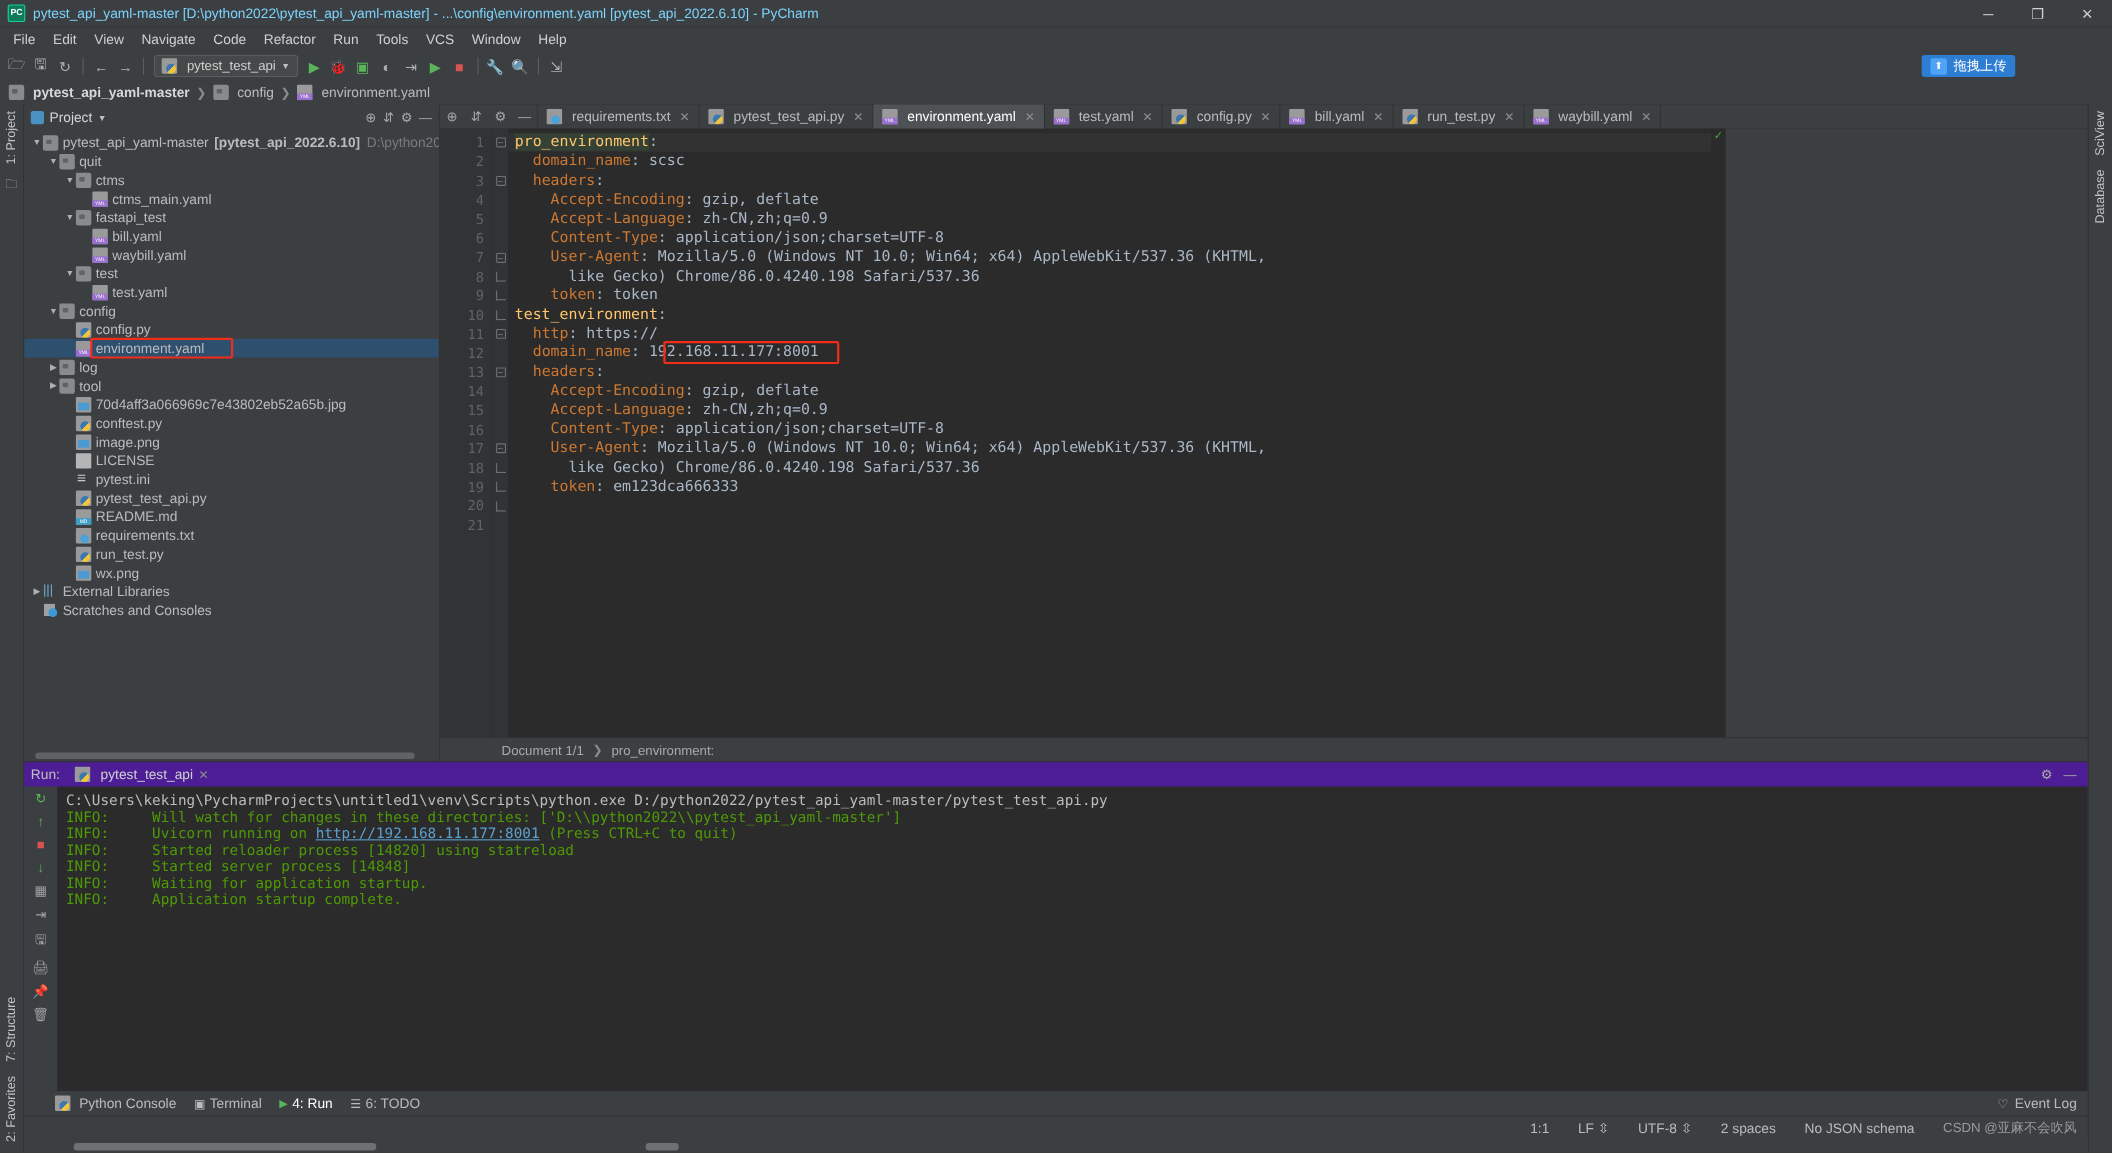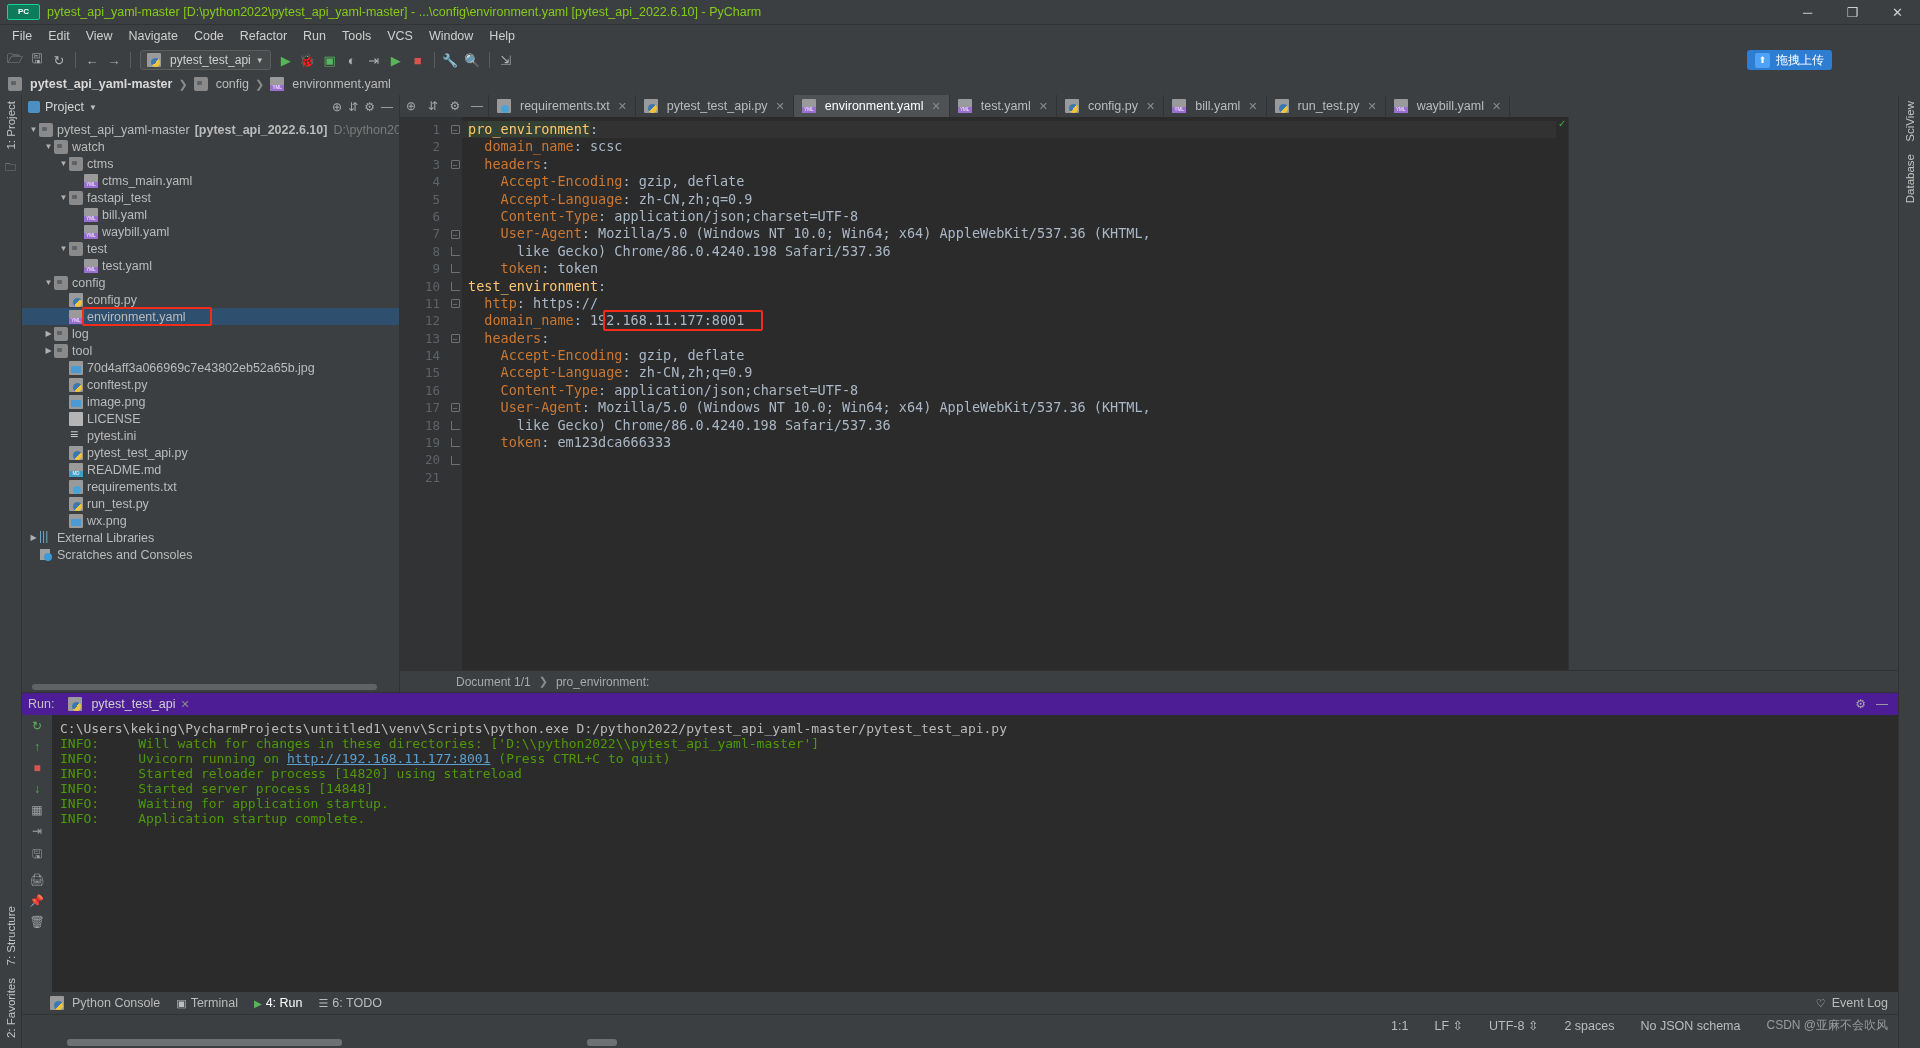--- a/index.html
+++ b/index.html
@@ -12,26 +12,26 @@
     overflow: hidden;
   }
   .app { width: 1920px; height: 1048px; display: flex; flex-direction: column; position: relative; }
 
   
   .titlebar {
     height: 25px; background: #3c3f41; display: flex; align-items: center;
     border-bottom: 1px solid #323232; flex: 0 0 25px;
   }
   .tb-icon {
-    width: 33px; height: 16px; margin-left: 7px; margin-right: 7px;
+    width: 16px; height: 16px; margin-left: 7px; margin-right: 7px;
     background: #0d7b5a; border: 1px solid #15d492; border-radius: 2px;
     color: #ffffff; font-size: 8px; font-weight: bold; line-height: 14px; text-align: center;
     font-family: "Liberation Sans", sans-serif;
   }
-  .tb-title { font-size: 12.5px; color: #84cc16; white-space: nowrap; }
+  .tb-title { font-size: 12.5px; color: #7dd3fc; white-space: nowrap; }
   .tb-spacer { flex: 1; }
   .tb-btn {
     width: 45px; height: 25px; display: flex; align-items: center; justify-content: center;
     color: #cfcfcf; font-size: 13px;
   }
 
   
   .menubar { height: 22px; background: #3c3f41; display: flex; align-items: center; padding-left: 4px; flex: 0 0 22px; }
   .menu-item { padding: 2px 8px; font-size: 12.5px; color: #cfcfcf; }
 
@@ -302,21 +302,21 @@
               <div class="trow" style="padding-left: 6px;">
                 <span class="arrow">▼</span>
                 <span class="ficon folder"></span>
                 <span style="font-weight: normal;">pytest_api_yaml-master</span>
                 <span class="tlabel-bold" style="margin-left: 5px;">[pytest_api_2022.6.10]</span>
                 <span class="tpath">D:\python2022\pytest_api_</span>
               </div>
               <div class="trow" style="padding-left: 21px;">
                 <span class="arrow">▼</span>
                 <span class="ficon folder"></span>
-                <span>watch</span>
+                <span>quit</span>
               </div>
               <div class="trow" style="padding-left: 36px;">
                 <span class="arrow">▼</span>
                 <span class="ficon folder"></span>
                 <span>ctms</span>
               </div>
               <div class="trow" style="padding-left: 51px;">
                 <span class="arrow empty">▶</span>
                 <span class="ficon yml"></span>
                 <span>ctms_main.yaml</span>

